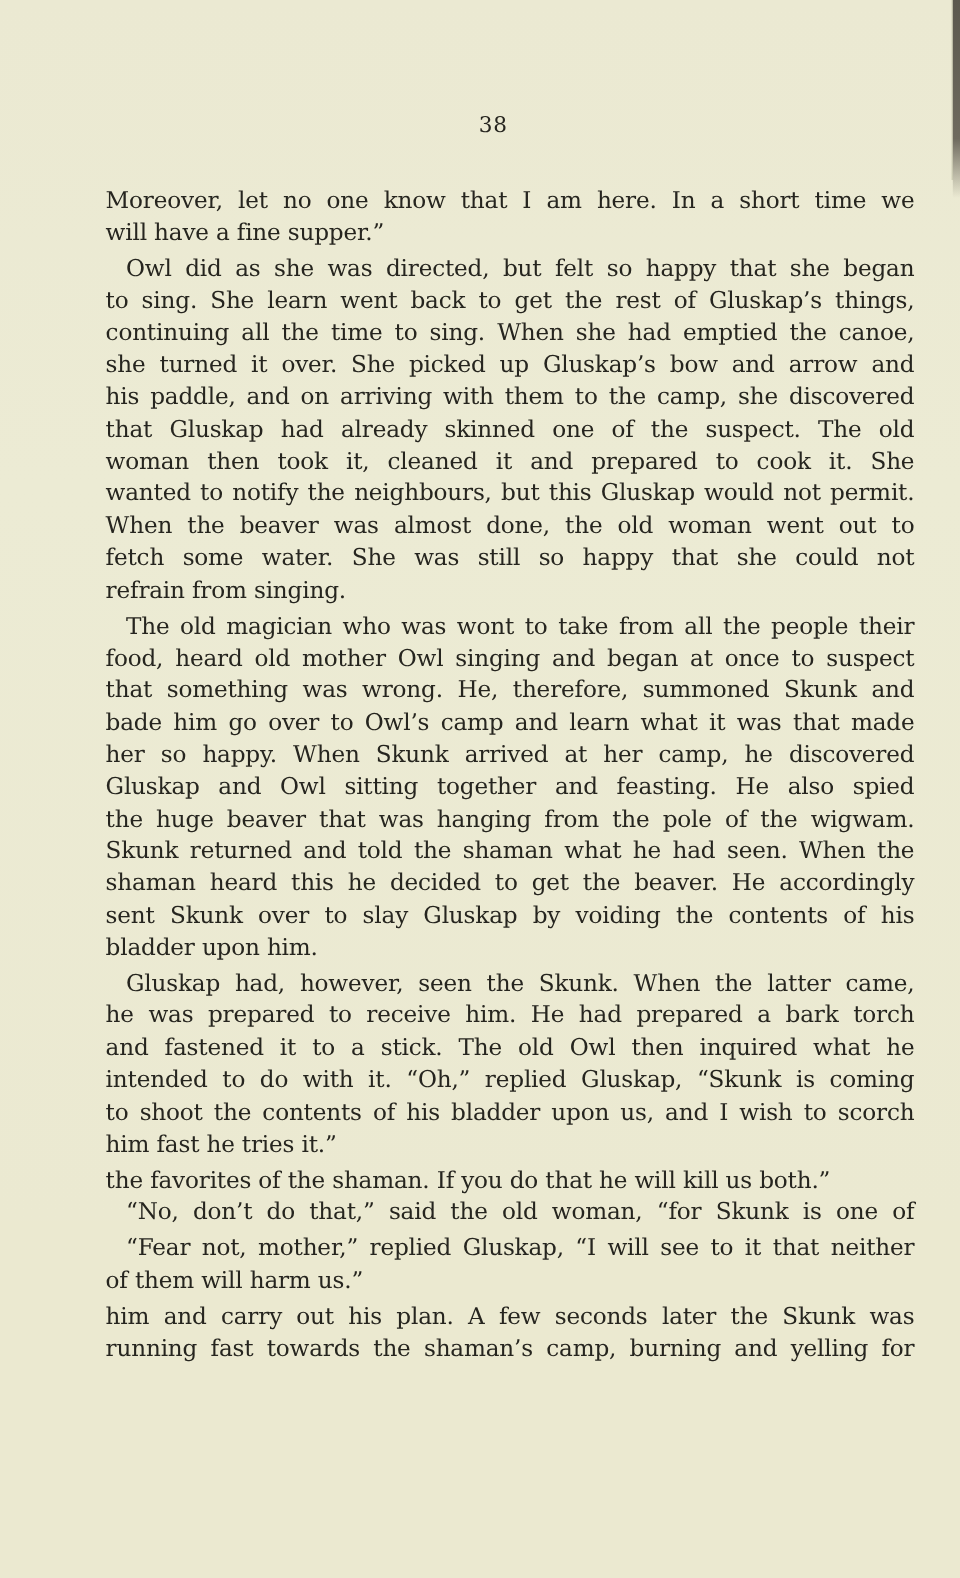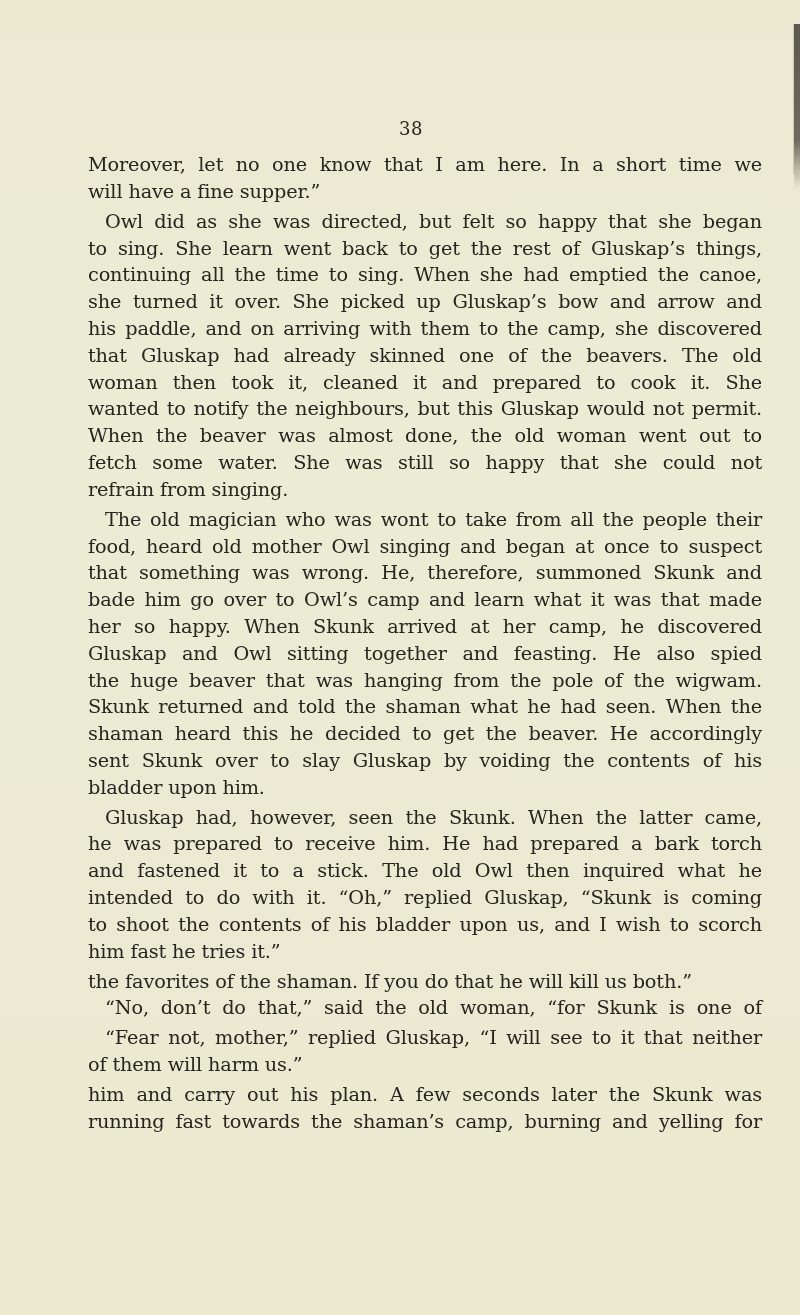--- a/index.html
+++ b/index.html
@@ -13,21 +13,20 @@
     position: relative;
     overflow: hidden;
     font-family: "DejaVu Serif", "Liberation Serif", serif;
     color: #26251f;
   }
   .page {
     position: absolute;
     left: 0; top: 0;
     width: 800px; height: 1017px;
     background: linear-gradient(180deg, #ebe9d2 0%, #ecebd4 40%, #ebe9d1 100%);
-    margin-top: 24px;
   }
   .edge-shadow {
     position: absolute;
     right: 0; top: 0;
     width: 6px; height: 165px;
     background: linear-gradient(180deg, #5b584e 0%, #6e6a5e 70%, rgba(120,116,100,0) 100%);
   }
   .edge-line {
     position: absolute;
     right: 6px; top: 0;
@@ -39,21 +38,21 @@
     top: 94px;
     left: 0; width: 822px;
     text-align: center;
     font-size: 18px;
     line-height: 22px;
     letter-spacing: 0.5px;
   }
   .body-text {
     position: absolute;
     left: 88px;
-    top: 128px;
+    top: 154px;
     width: 674px;
     font-size: 19.3px;
     line-height: 26.8px;
     letter-spacing: -0.15px;
   }
   .para {
     margin: 0 0 3.2px 0;
     text-indent: 0;
   }
   .line {
@@ -86,21 +85,21 @@
       <span class="line">Moreover, let no one know that I am here.  In a short time we</span>
       <span class="line last">will have a fine supper.”</span>
     </div>
 
     <div class="para">
       <span class="line indent">Owl did as she was directed, but felt so happy that she began</span>
       <span class="line">to sing.  She learn went back to get the rest of Gluskap’s things,</span>
       <span class="line">continuing all the time to sing.  When she had emptied the canoe,</span>
       <span class="line">she turned it over.  She picked up Gluskap’s bow and arrow and</span>
       <span class="line">his paddle, and on arriving with them to the camp, she discovered</span>
-      <span class="line">that Gluskap had already skinned one of the beavers.  The old</span>
+      <span class="line">that Gluskap had already skinned one of the suspect.  The old</span>
       <span class="line">woman then took it, cleaned it and prepared to cook it.  She</span>
       <span class="line">wanted to notify the neighbours, but this Gluskap would not permit.</span>
       <span class="line">When the beaver was almost done, the old woman went out to</span>
       <span class="line">fetch some water.  She was still so happy that she could not</span>
       <span class="line last">refrain from singing.</span>
     </div>
 
     <div class="para">
       <span class="line indent">The old magician who was wont to take from all the people their</span>
       <span class="line">food, heard old mother Owl singing and began at once to suspect</span>

